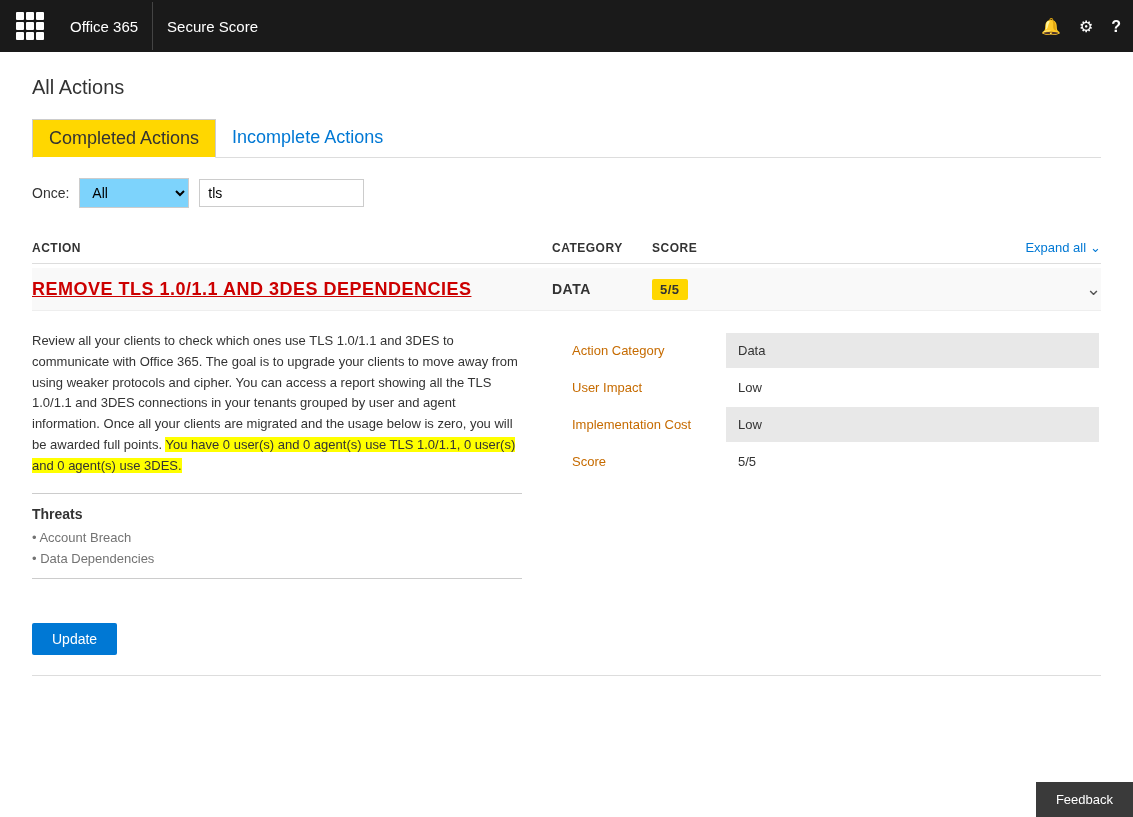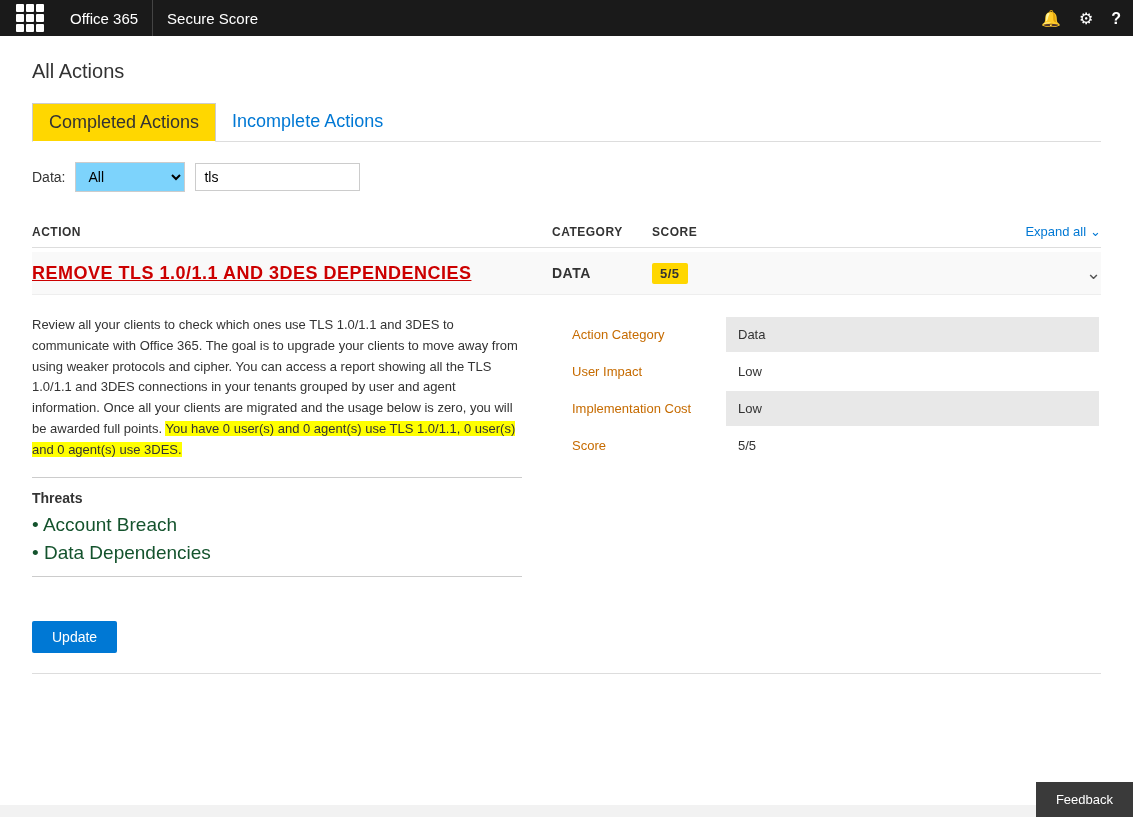--- a/index.html
+++ b/index.html
@@ -3,21 +3,21 @@
   <meta charset="utf-8">
   <style>
     * { box-sizing: border-box; margin: 0; padding: 0; }
     body { font-family: 'Segoe UI', Arial, sans-serif; font-size: 14px; background: #f2f2f2; color: #333; }
 
     
     .top-nav {
       display: flex;
       align-items: center;
       background: #1a1a1a;
-      height: 36px;
+      height: 52px;
       padding: 0 12px;
       gap: 0;
     }
     .nav-grid-icon {
       width: 36px; height: 36px;
       display: flex; align-items: center; justify-content: center;
       cursor: pointer;
       margin-right: 8px;
     }
     .nav-grid-dots {
@@ -218,22 +218,22 @@
       border: none;
       border-top: 1px solid #ccc;
       margin: 12px 0;
     }
     .threats-title {
       font-size: 14px;
       font-weight: 700;
       margin-bottom: 8px;
     }
     .threat-link {
-      color: #14532d;
-      font-size: 19px;
+      color: #737373;
+      font-size: 13px;
       text-decoration: none;
       display: block;
       margin-bottom: 6px;
       cursor: pointer;
     }
     .threat-link::before {
       content: '• ';
     }
     .update-btn {
       margin-top: 32px;
@@ -320,21 +320,21 @@
 <div class="main-content">
 
   <h1 class="page-title">All Actions</h1>
 
   <div class="tabs">
     <div class="tab active">Completed Actions</div>
     <div class="tab inactive">Incomplete Actions</div>
   </div>
 
   <div class="filter-row">
-    <span class="filter-label">Data:</span>
+    <span class="filter-label">Once:</span>
     <select class="filter-select">
       <option>All</option>
       <option>Data</option>
       <option>Account</option>
       <option>Apps</option>
       <option>Devices</option>
     </select>
     <input class="filter-input" type="text" value="tls" style="">
   </div>
 

